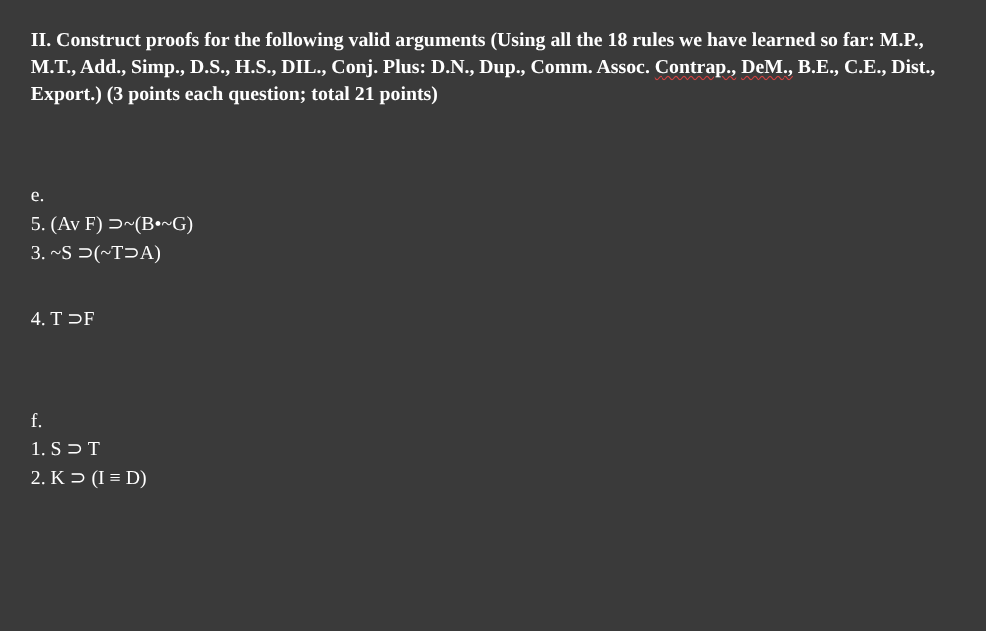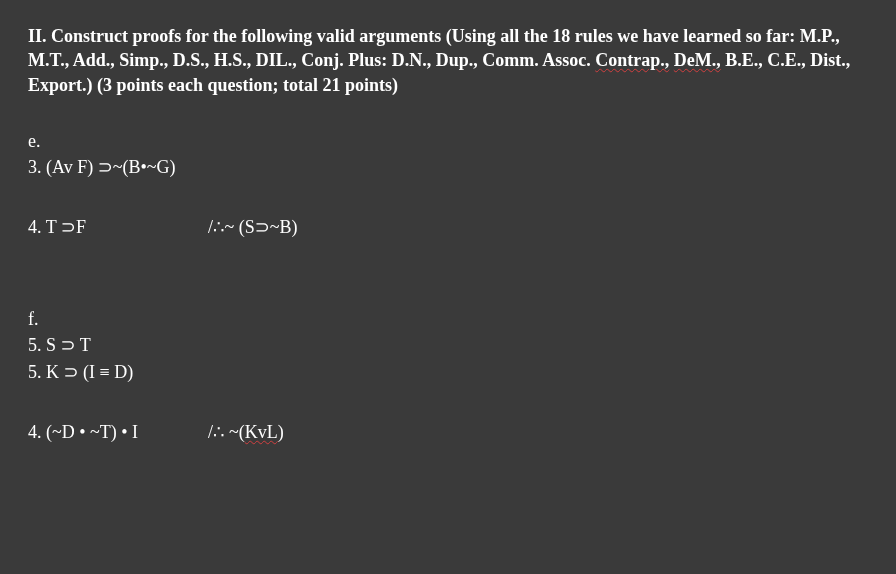--- a/index.html
+++ b/index.html
@@ -13,21 +13,21 @@
       font-family: 'Times New Roman', Times, serif;
       font-size: 18px;
       width: 896px;
       height: 574px;
       padding: 24px 28px;
       overflow: hidden;
     }
     .header {
       font-weight: bold;
       line-height: 1.35;
-      margin-bottom: 34px;
+      margin-bottom: 70px;
     }
     .underline-red {
       text-decoration: underline;
       text-decoration-color: #d04040;
       text-decoration-style: wavy;
       text-decoration-thickness: 1px;
       text-underline-offset: 2px;
     }
     .problem {
       margin-bottom: 70px;
@@ -56,30 +56,24 @@
   </style>
 </head>
 <body>
 
 <div class="header">
   <span>II.  Construct proofs for the following valid arguments (Using all the 18 rules we have learned so far: M.P., M.T., Add., Simp., D.S., H.S., DIL., Conj. Plus: D.N., Dup., Comm. Assoc. </span><span class="underline-red">Contrap.,</span><span> </span><span class="underline-red">DeM.,</span><span> B.E., C.E., Dist., Export.) (3 points each question; total 21 points)</span>
 </div>
 
 <div class="problem">
   <div class="label">e.</div>
-  <div class="premise">3. (Av F) ⊃~(B•~G)</div>
+  <div class="premise">5. (Av F) ⊃~(B•~G)</div>
+  <div class="premise">3. ~S ⊃(~T⊃A)</div>
   <div class="premise last-line">
     <span class="premise-text">4. T ⊃F</span>
-    <span class="conclusion">/∴~ (S⊃~B)</span>
   </div>
 </div>
 
 <div class="problem">
   <div class="label">f.</div>
-  <div class="premise">5. S  ⊃ T</div>
-  <div class="premise">5. K ⊃ (I ≡ D)</div>
-  <div class="premise last-line">
-    <span class="premise-text">4. (~D • ~T) • I</span>
-    <span class="conclusion">
-      <span>/∴  ~(</span><span class="underline-red">KvL</span><span>)</span>
-    </span>
-  </div>
+  <div class="premise">1. S  ⊃ T</div>
+  <div class="premise">2. K ⊃ (I ≡ D)</div>
 </div>
 
 </body></html>

